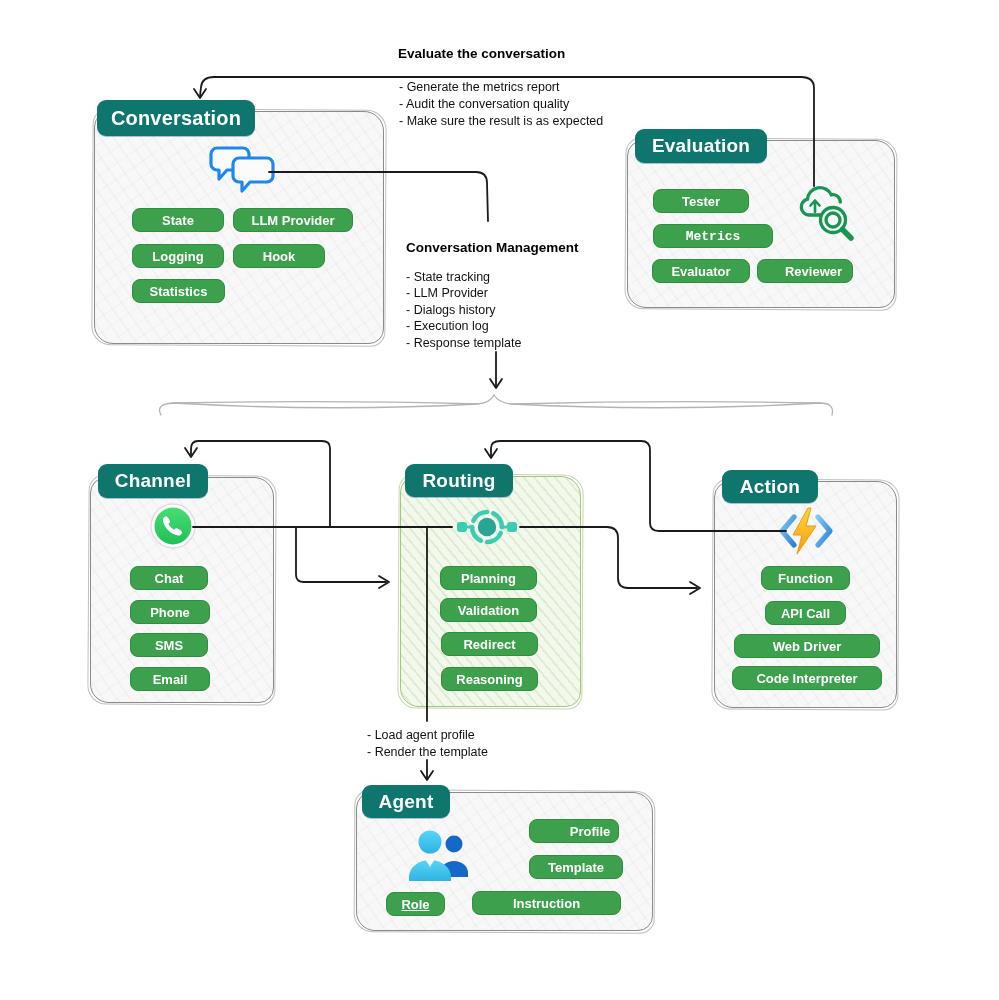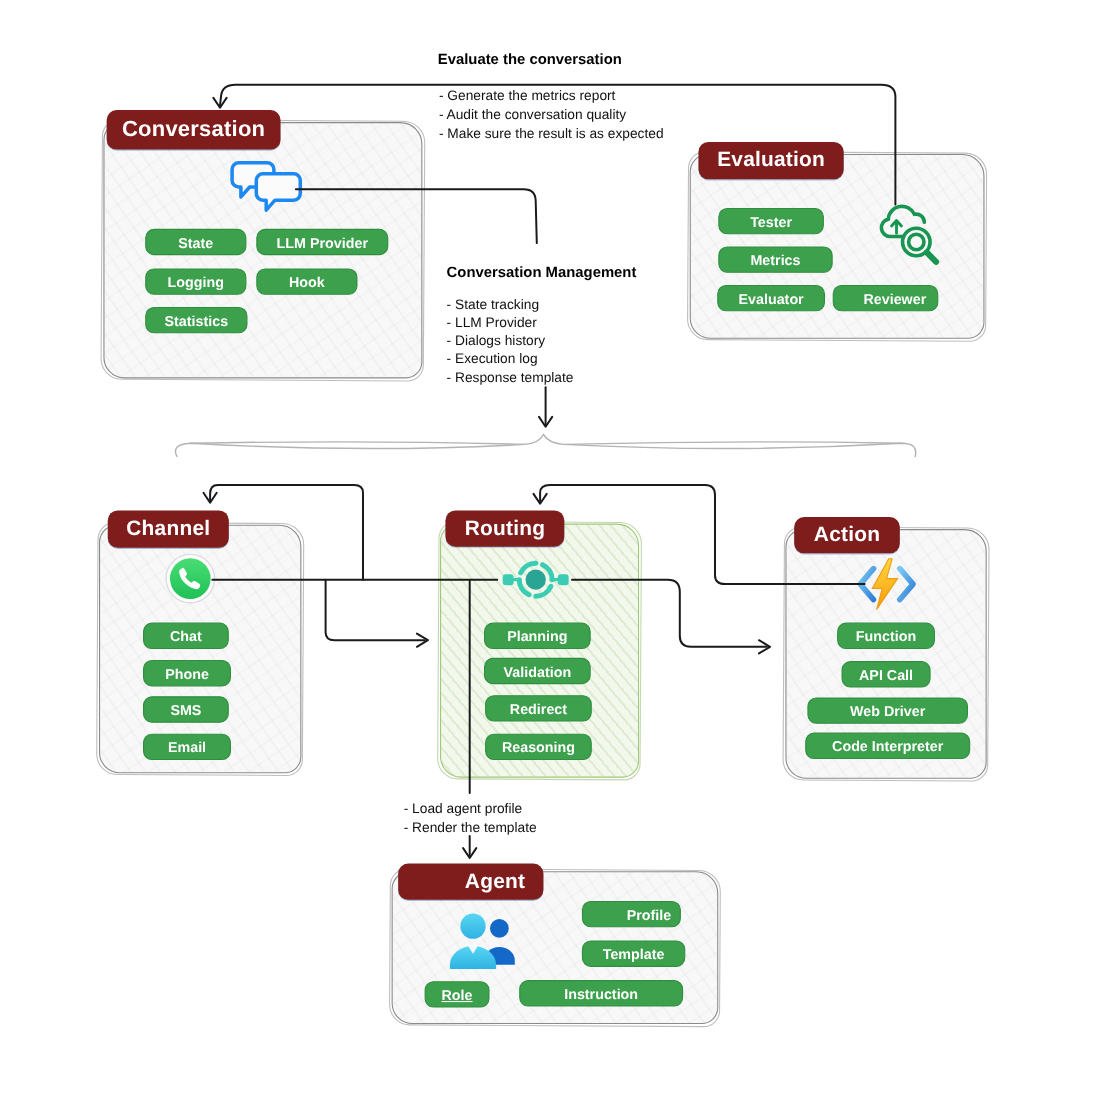--- a/index.html
+++ b/index.html
@@ -9,21 +9,21 @@
   .panel{position:absolute;background:#f8f8f9;border:1.7px solid #8a8a8a;
          border-radius:16px 20px 15px 19px;box-sizing:border-box;z-index:10;
          background-image:repeating-linear-gradient(55deg, rgba(0,0,0,.022) 0 2px, transparent 2px 11px),
                           repeating-linear-gradient(-35deg, rgba(0,0,0,.015) 0 2px, transparent 2px 13px);}
   .panel::after{content:"";position:absolute;inset:-3px;border:1.1px solid rgba(110,110,110,.45);
          border-radius:inherit;transform:rotate(.35deg);pointer-events:none;}
   .panel.routing{background:#f3f8ec;border-color:#9fc878;
          background-image:repeating-linear-gradient(50deg, rgba(130,170,90,.16) 0 2px, transparent 2px 8px);}
   .panel.routing::after{border-color:rgba(150,180,110,.55);}
   
-  .hdr{position:absolute;background:#7f1d1d;border-radius:9px;color:#fff;font-weight:700;
+  .hdr{position:absolute;background:#0f766e;border-radius:9px;color:#fff;font-weight:700;
        font-size:19px;display:flex;align-items:center;justify-content:center;z-index:40;
        box-shadow:0 1px 0 rgba(20,90,170,.35);letter-spacing:.2px;}
   
   .pill{position:absolute;height:24px;background:#3da04c;border:1.5px solid #2e8f3e;border-radius:8px;
         box-sizing:border-box;color:#fff;font-weight:700;font-size:13px;display:flex;align-items:center;
         justify-content:center;z-index:30;white-space:nowrap;}
   
   .t-bold{position:absolute;font-weight:700;font-size:13.5px;color:#000;z-index:25;white-space:nowrap;}
   .t-list{position:absolute;font-size:12.5px;color:#111;z-index:25;white-space:nowrap;}
   .t-list div{line-height:17px;}
@@ -43,21 +43,21 @@
   <div class="panel" style="left:90px;top:477px;width:184px;height:226px;"></div>
   <div class="panel routing" style="left:400px;top:476px;width:181px;height:231px;"></div>
   <div class="panel" style="left:714px;top:481px;width:183px;height:227px;"></div>
   <div class="panel" style="left:356px;top:792px;width:297px;height:139px;"></div>
 
   <div class="hdr" style="left:97px;top:100px;width:158px;height:36px;font-size:20px;">Conversation</div>
   <div class="hdr" style="left:635px;top:129px;width:132px;height:34px;">Evaluation</div>
   <div class="hdr" style="left:98px;top:464px;width:110px;height:34px;">Channel</div>
   <div class="hdr" style="left:405px;top:464px;width:108px;height:33px;">Routing</div>
   <div class="hdr" style="left:722px;top:470px;width:96px;height:33px;">Action</div>
-  <div class="hdr" style="left:362px;top:785px;width:88px;height:33px;padding-left:44px;">Agent</div>
+  <div class="hdr" style="left:362px;top:785px;width:88px;height:33px;">Agent</div>
 
   <div class="t-bold" style="left:398px;top:46px;">Evaluate the conversation</div>
   <div class="t-list" style="left:399px;top:79px;">
     <div>- Generate the metrics report</div>
     <div>- Audit the conversation quality</div>
     <div>- Make sure the result is as expected</div>
   </div>
 
   <div class="t-bold" style="left:406px;top:240px;">Conversation Management</div>
   <div class="t-list" style="left:367px;top:727px;">
@@ -73,21 +73,21 @@
     <div>- Response template</div>
   </div>
 
   <div class="pill" style="left:132px;top:208px;width:92px;">State</div>
   <div class="pill" style="left:233px;top:208px;width:120px;">LLM Provider</div>
   <div class="pill" style="left:132px;top:244px;width:92px;">Logging</div>
   <div class="pill" style="left:233px;top:244px;width:92px;">Hook</div>
   <div class="pill" style="left:132px;top:279px;width:93px;">Statistics</div>
 
   <div class="pill" style="left:653px;top:189px;width:96px;">Tester</div>
-  <div class="pill" style="left:653px;top:224px;width:104px;">Metrics</div>
+  <div class="pill" style="left:653px;top:224px;width:120px;font-family:Liberation Mono, monospace;">Metrics</div>
   <div class="pill" style="left:652px;top:259px;width:98px;">Evaluator</div>
   <div class="pill" style="left:757px;top:259px;width:96px;padding-left:17px;">Reviewer</div>
 
   <div class="pill" style="left:130px;top:566px;width:78px;">Chat</div>
   <div class="pill" style="left:130px;top:600px;width:80px;">Phone</div>
   <div class="pill" style="left:130px;top:633px;width:78px;">SMS</div>
   <div class="pill" style="left:130px;top:667px;width:80px;">Email</div>
 
   <div class="pill" style="left:440px;top:566px;width:97px;">Planning</div>
   <div class="pill" style="left:440px;top:598px;width:97px;">Validation</div>

